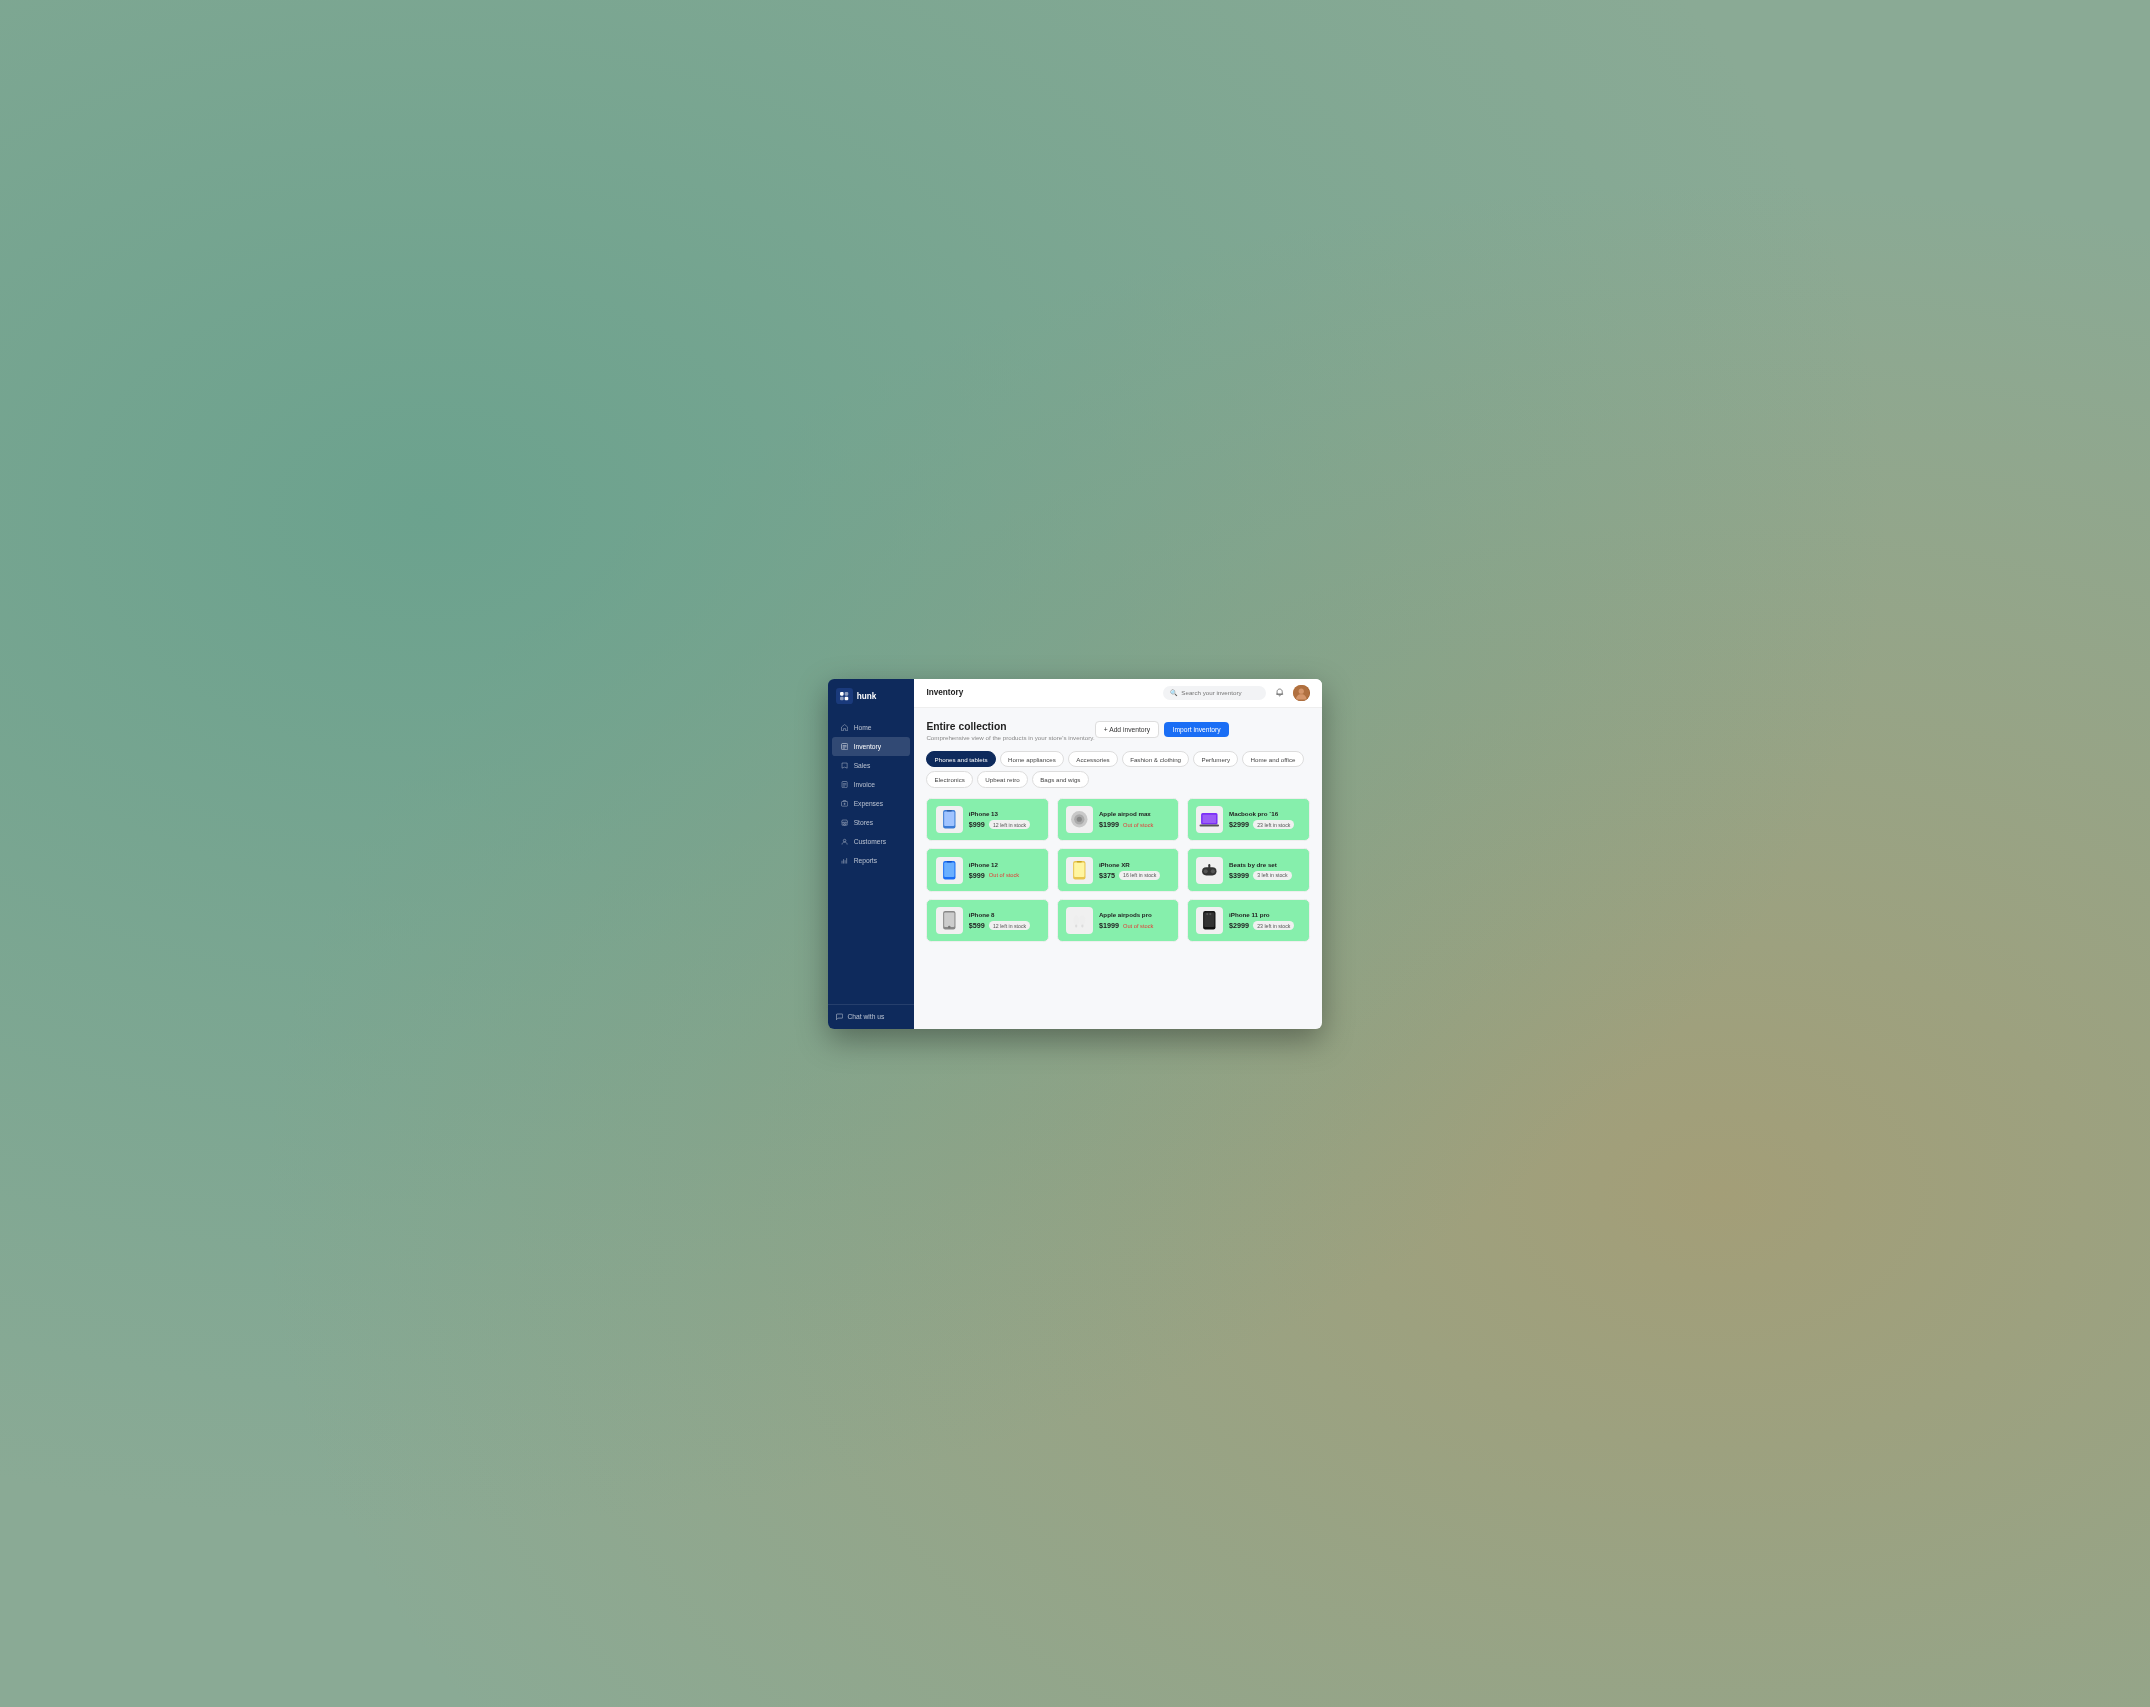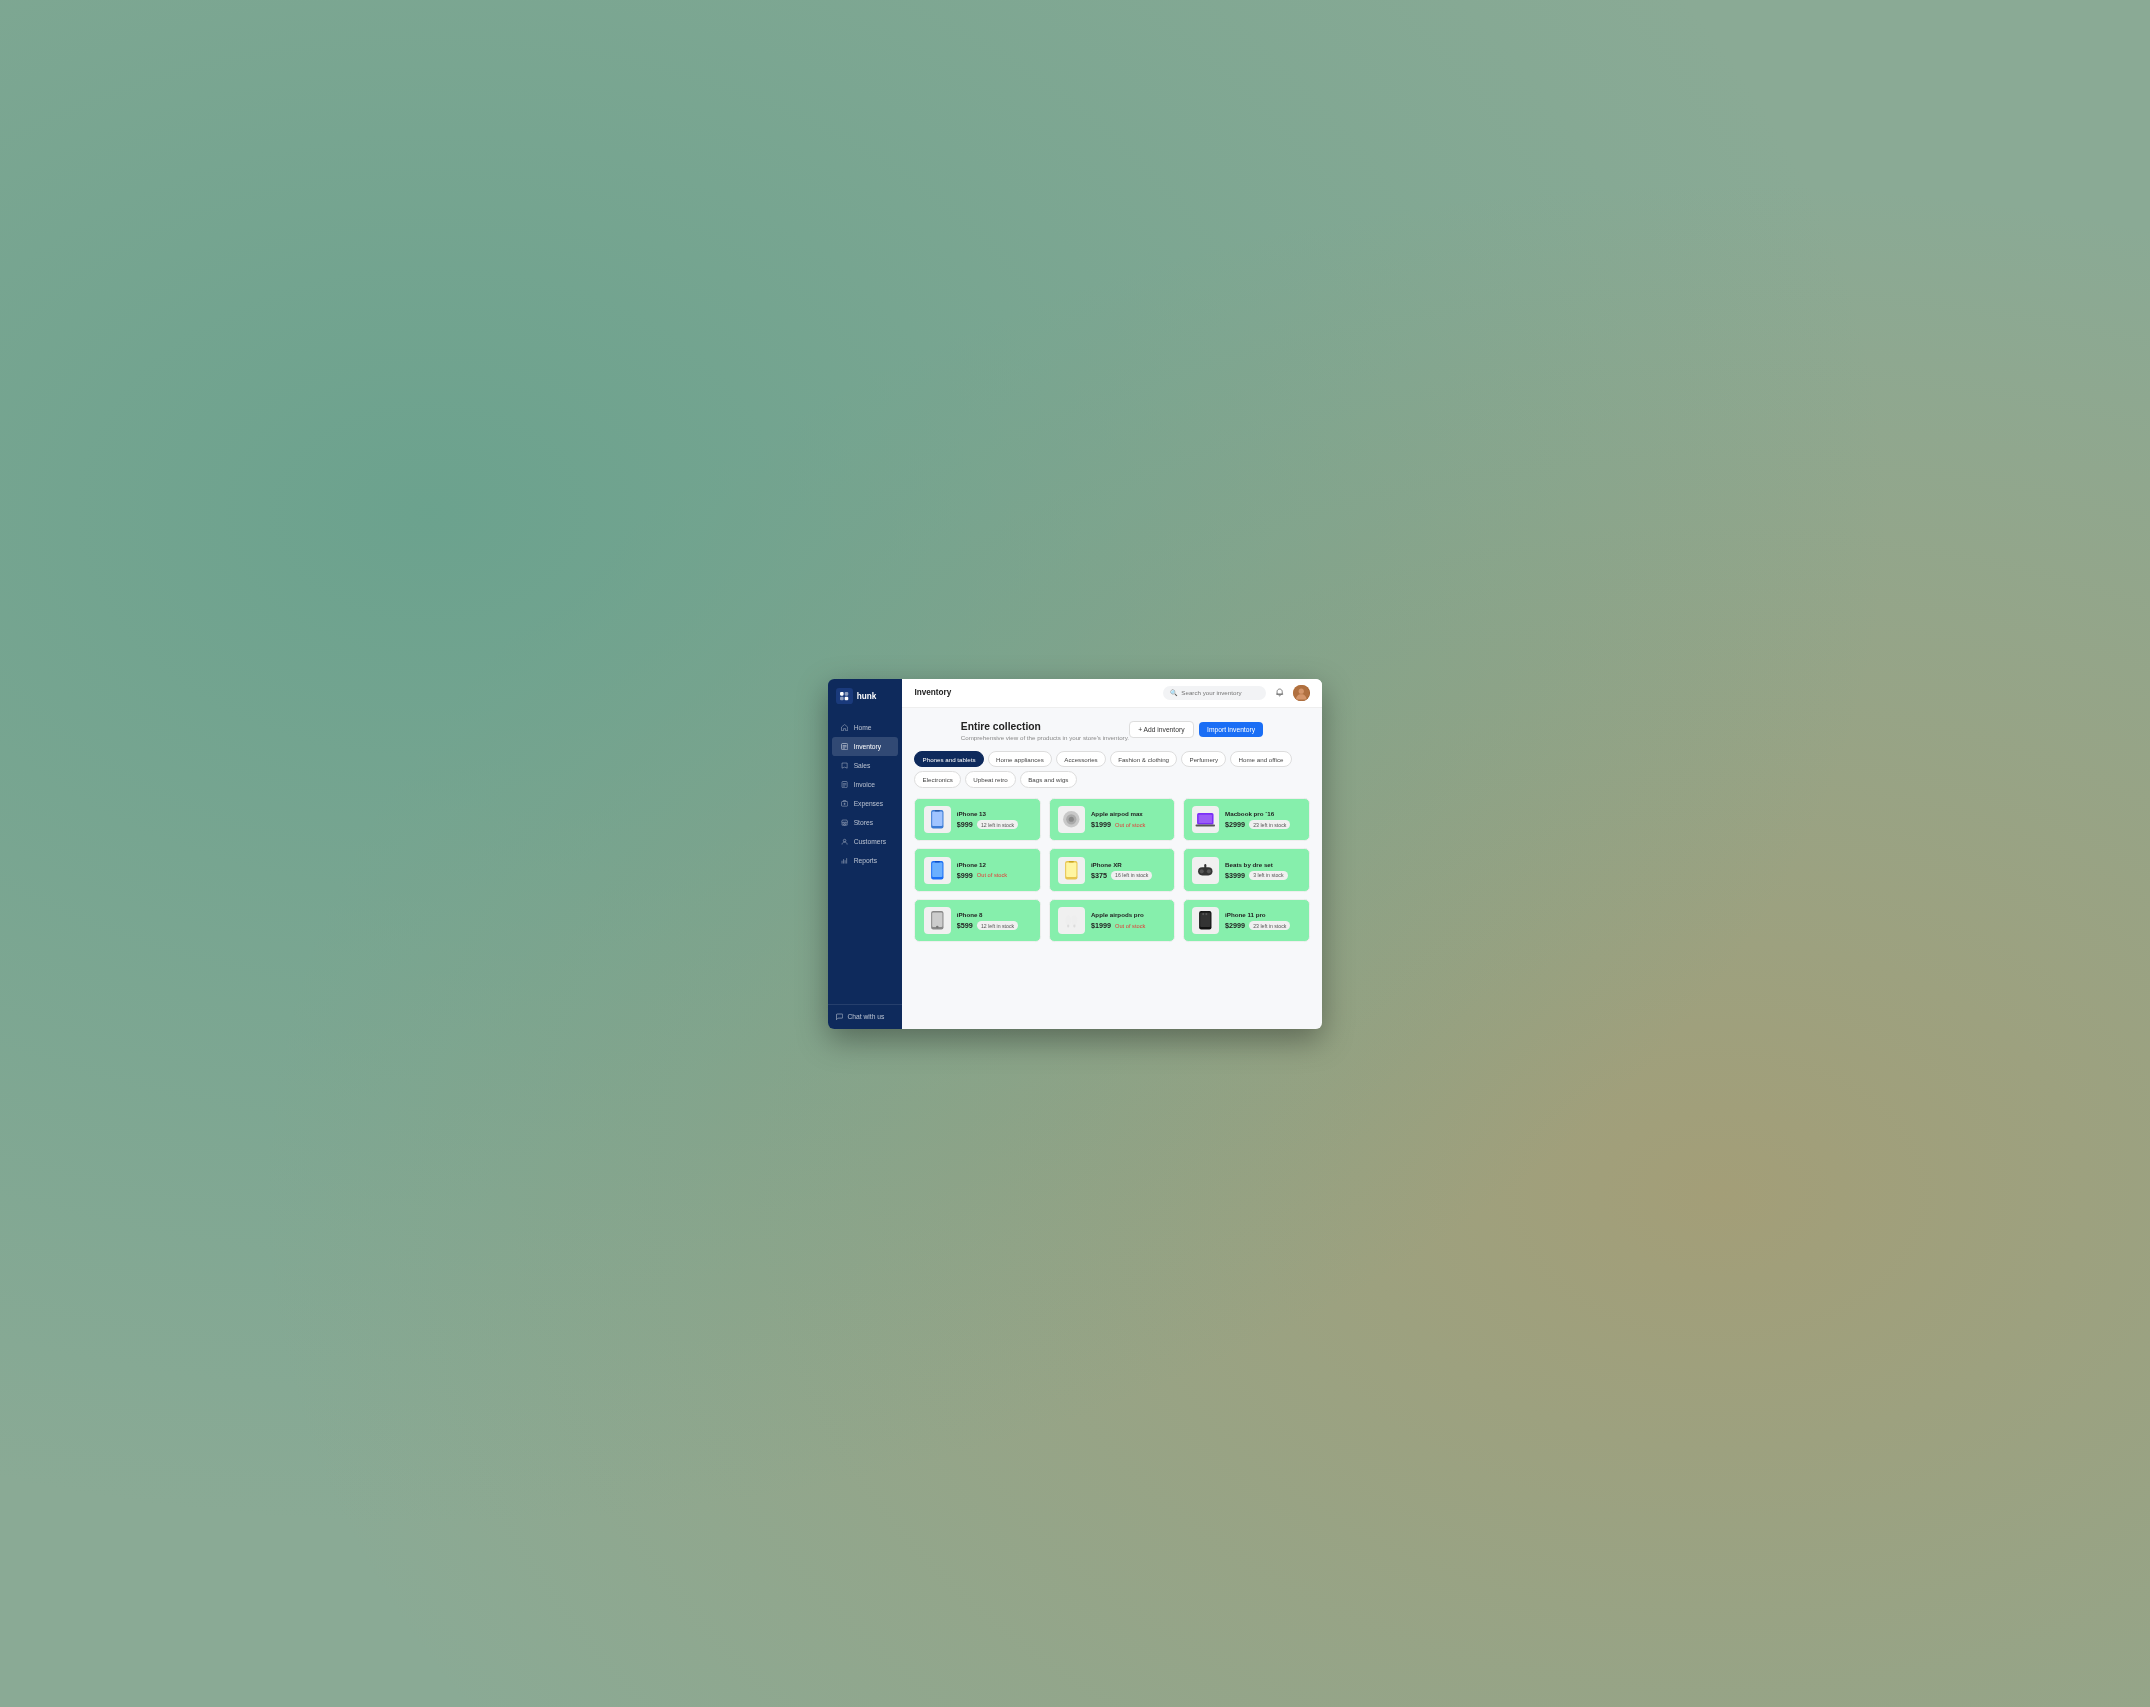--- a/index.html
+++ b/index.html
@@ -19,21 +19,21 @@
     .app-window {
       display: flex;
       width: 494px;
       min-height: 350px;
       border-radius: 6.2px;
       overflow: hidden;
       box-shadow: 0 10.3px 31px rgba(0,0,0,0.35);
     }
     
     .sidebar {
-      width: 74px;
+      width: 86px;
       background: #0e2a5c;
       display: flex;
       flex-direction: column;
       flex-shrink: 0;
     }
     .sidebar-logo {
       padding: 9.3px 8.2px;
       display: flex;
       align-items: center;
       gap: 4.1px;
@@ -159,21 +159,21 @@
       color: white;
       font-size: 6.2px;
       font-weight: 600;
     }
     .content {
       padding: 12.4px;
     }
     .section-header {
       display: flex;
       align-items: flex-start;
-      justify-content: center;
+      justify-content: flex-start;
       margin-bottom: 10.3px;
     }
     .section-title {
       font-size: 10.3px;
       font-weight: 700;
       color: #222;
       margin-bottom: 2.1px;
     }
     .section-subtitle {
       font-size: 6.2px;

